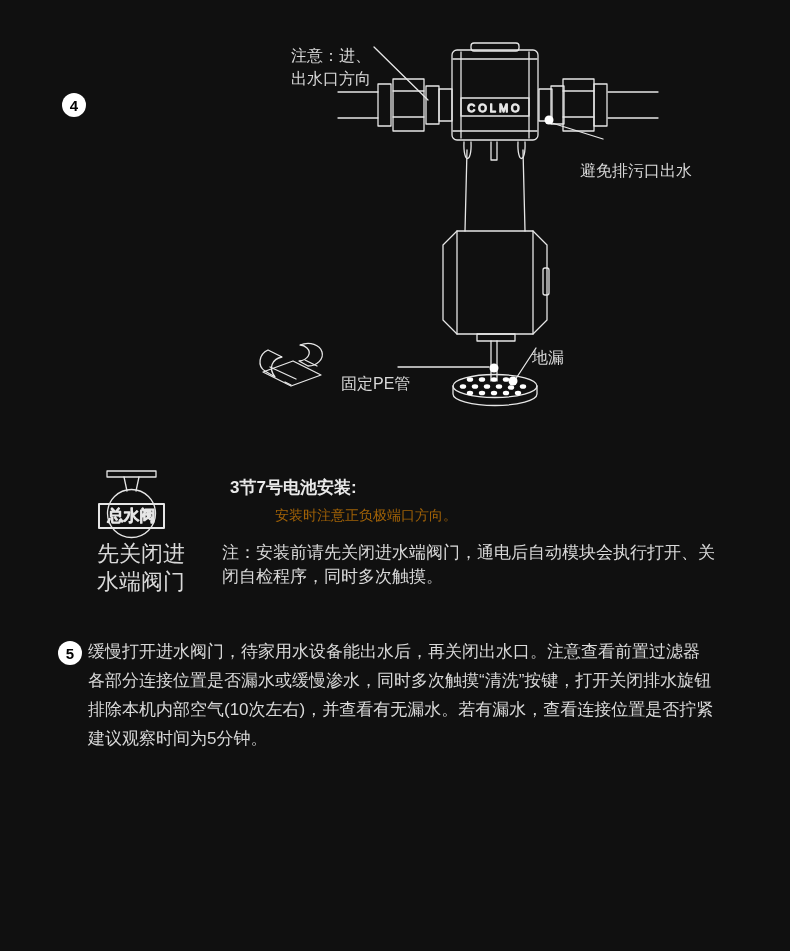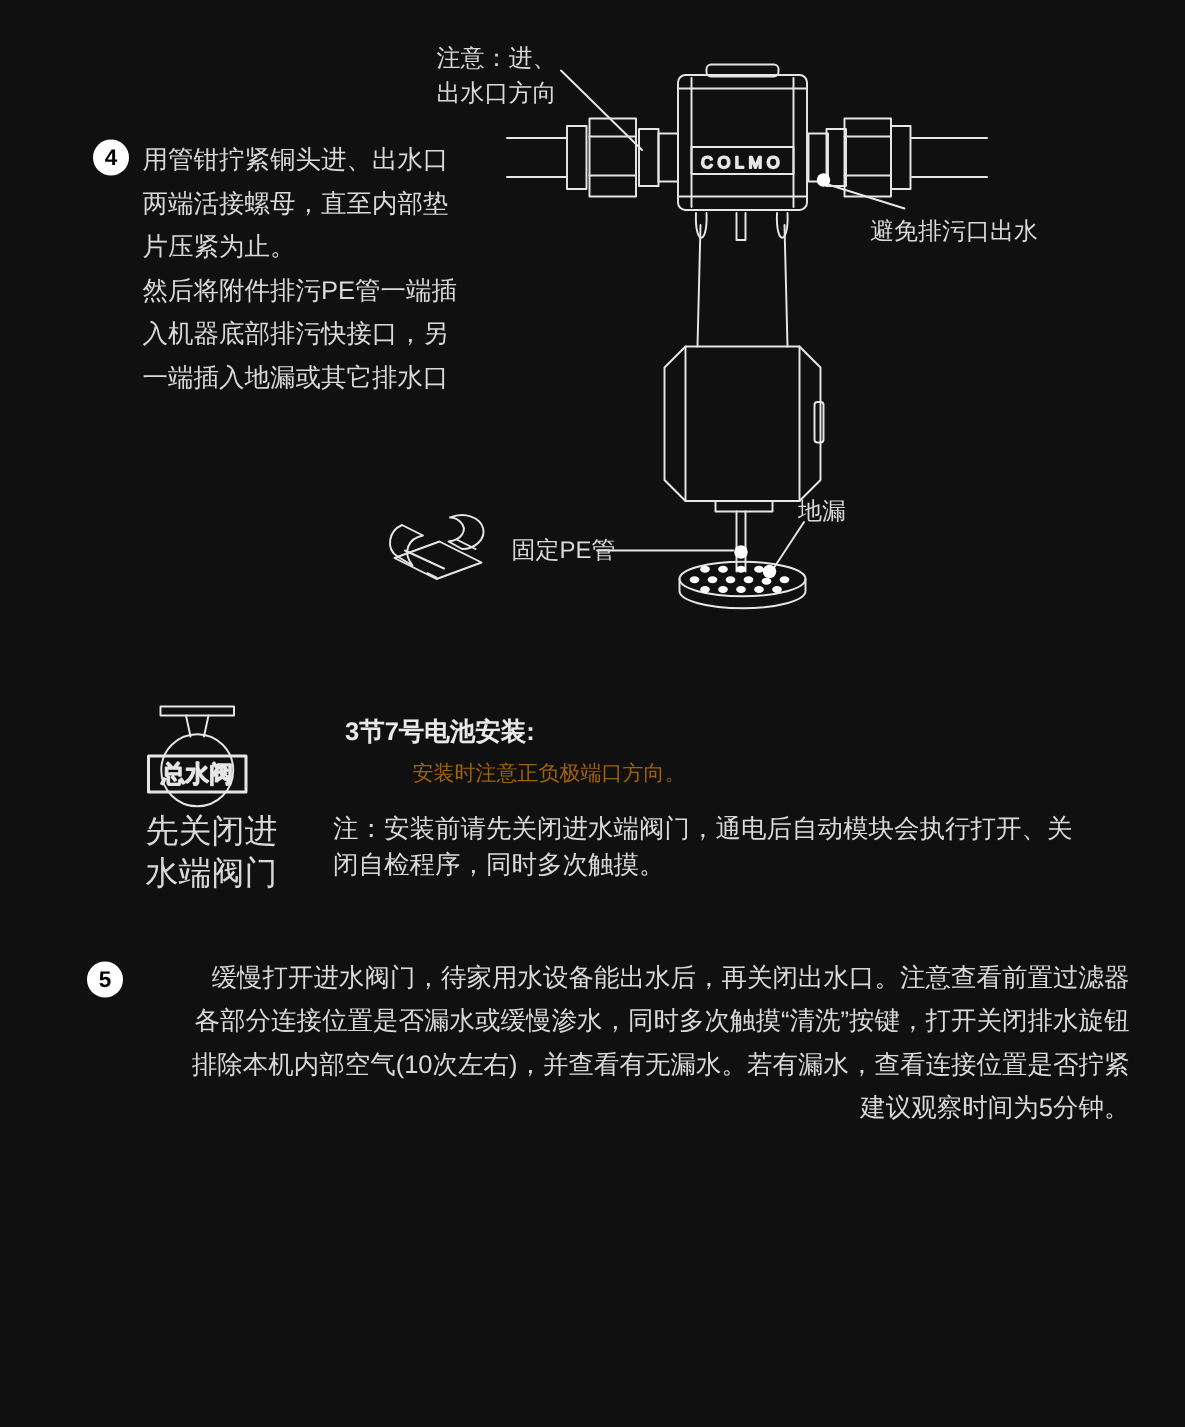--- a/index.html
+++ b/index.html
@@ -17,26 +17,26 @@
   .lineart{stroke:#e6e6e6;stroke-width:1.3;fill:none;stroke-linecap:round;stroke-linejoin:round;}
   .dotfill{fill:#ffffff;stroke:none;}
   .step-badge{
     width:24px;height:24px;border-radius:50%;
     background:#ffffff;color:#000000;
     font-weight:bold;font-size:15px;
     display:flex;align-items:center;justify-content:center;
   }
   .step4-text{font-size:17px;line-height:29px;color:#d9d9d9;}
   .step4-bold{font-size:17px;line-height:29px;color:#e9e9e9;font-weight:bold;}
-  .callout{font-size:16px;line-height:23px;color:#d9d9d9;}
+  .callout{font-size:16px;line-height:23px;color:#d9d9d9;margin-top:16px;}
   .valve-caption{font-size:22px;line-height:28px;color:#d9d9d9;}
   .battery-title{font-size:17px;font-weight:bold;color:#e9e9e9;}
   .battery-line{font-size:14px;color:#a16207;margin-left:44px;}
   .battery-note{font-size:17px;line-height:24px;color:#d9d9d9;}
-  .step5-text{font-size:17px;line-height:29px;color:#d9d9d9;width:665px;text-align:right;}
+  .step5-text{font-size:17px;line-height:29px;color:#d9d9d9;width:665px;}
   .svg-label{fill:#ffffff;font-family:"Liberation Sans","DejaVu Sans",sans-serif;}
 </style>
 </head>
 <body>
 
 <svg class="abs" style="left:0;top:0;" width="790" height="620" viewBox="0 0 790 620">
 
   <g class="lineart">
 
     <path d="M338,92 H378 M338,118 H378"></path>
@@ -122,26 +122,20 @@
     <rect x="99" y="504" width="65" height="24" stroke-width="2"></rect>
     <text class="svg-label" x="131.5" y="521" font-size="16" text-anchor="middle">总水阀</text>
   </g>
 </svg>
 
 <div class="abs callout preline" style="left:291px;top:28px;">注意：进、
 出水口方向</div>
 
 <div class="abs step-badge" style="left:62px;top:93px;">4</div>
 <div class="abs" style="left:95px;top:92px;width:250px;">
-  <div class="step4-text preline">用管钳拧紧铜头进、出水口
-两端活接螺母，直至内部垫
-片压紧为止。
-然后将附件排污PE管一端插
-入机器底部排污快接口，另
-一端插入地漏或其它排水口</div>
 </div>
 
 <div class="abs callout" style="left:580px;top:143px;">避免排污口出水</div>
 <div class="abs callout" style="left:532px;top:330px;">地漏</div>
 <div class="abs callout" style="left:341px;top:356px;">固定PE管</div>
 
 <div class="abs valve-caption preline" style="left:97px;top:540px;">先关闭进
 水端阀门</div>
 
 <div class="abs battery-title" style="left:230px;top:476px;">3节7号电池安装:</div>

